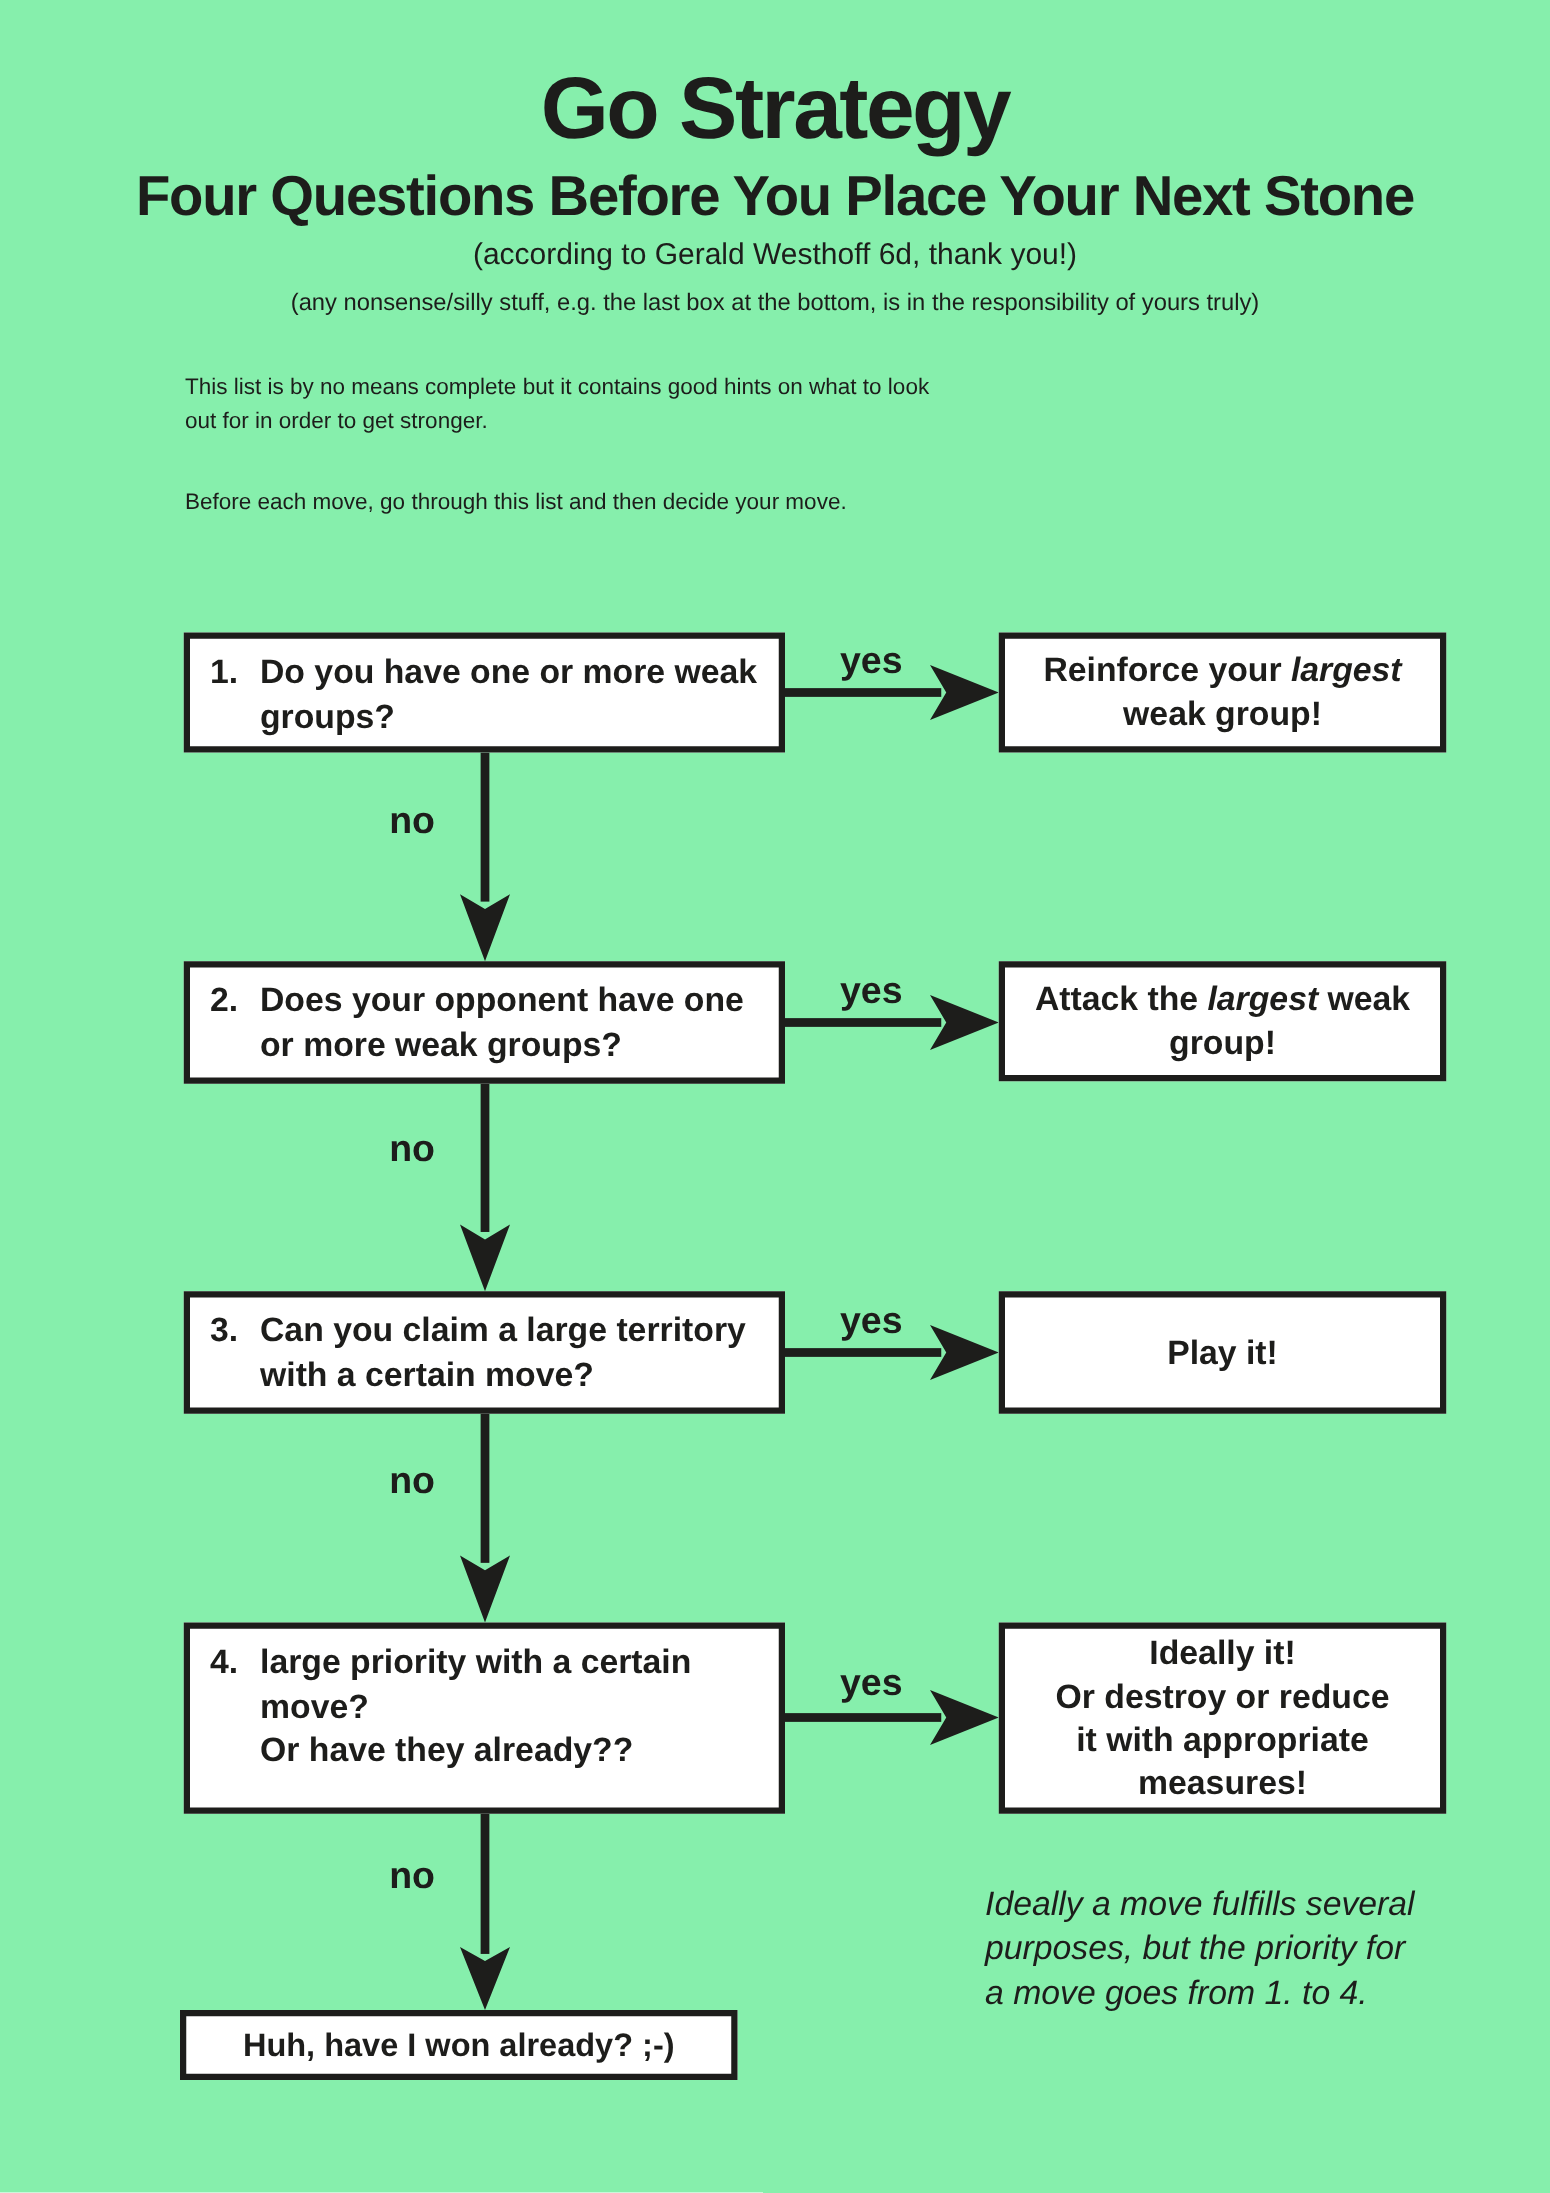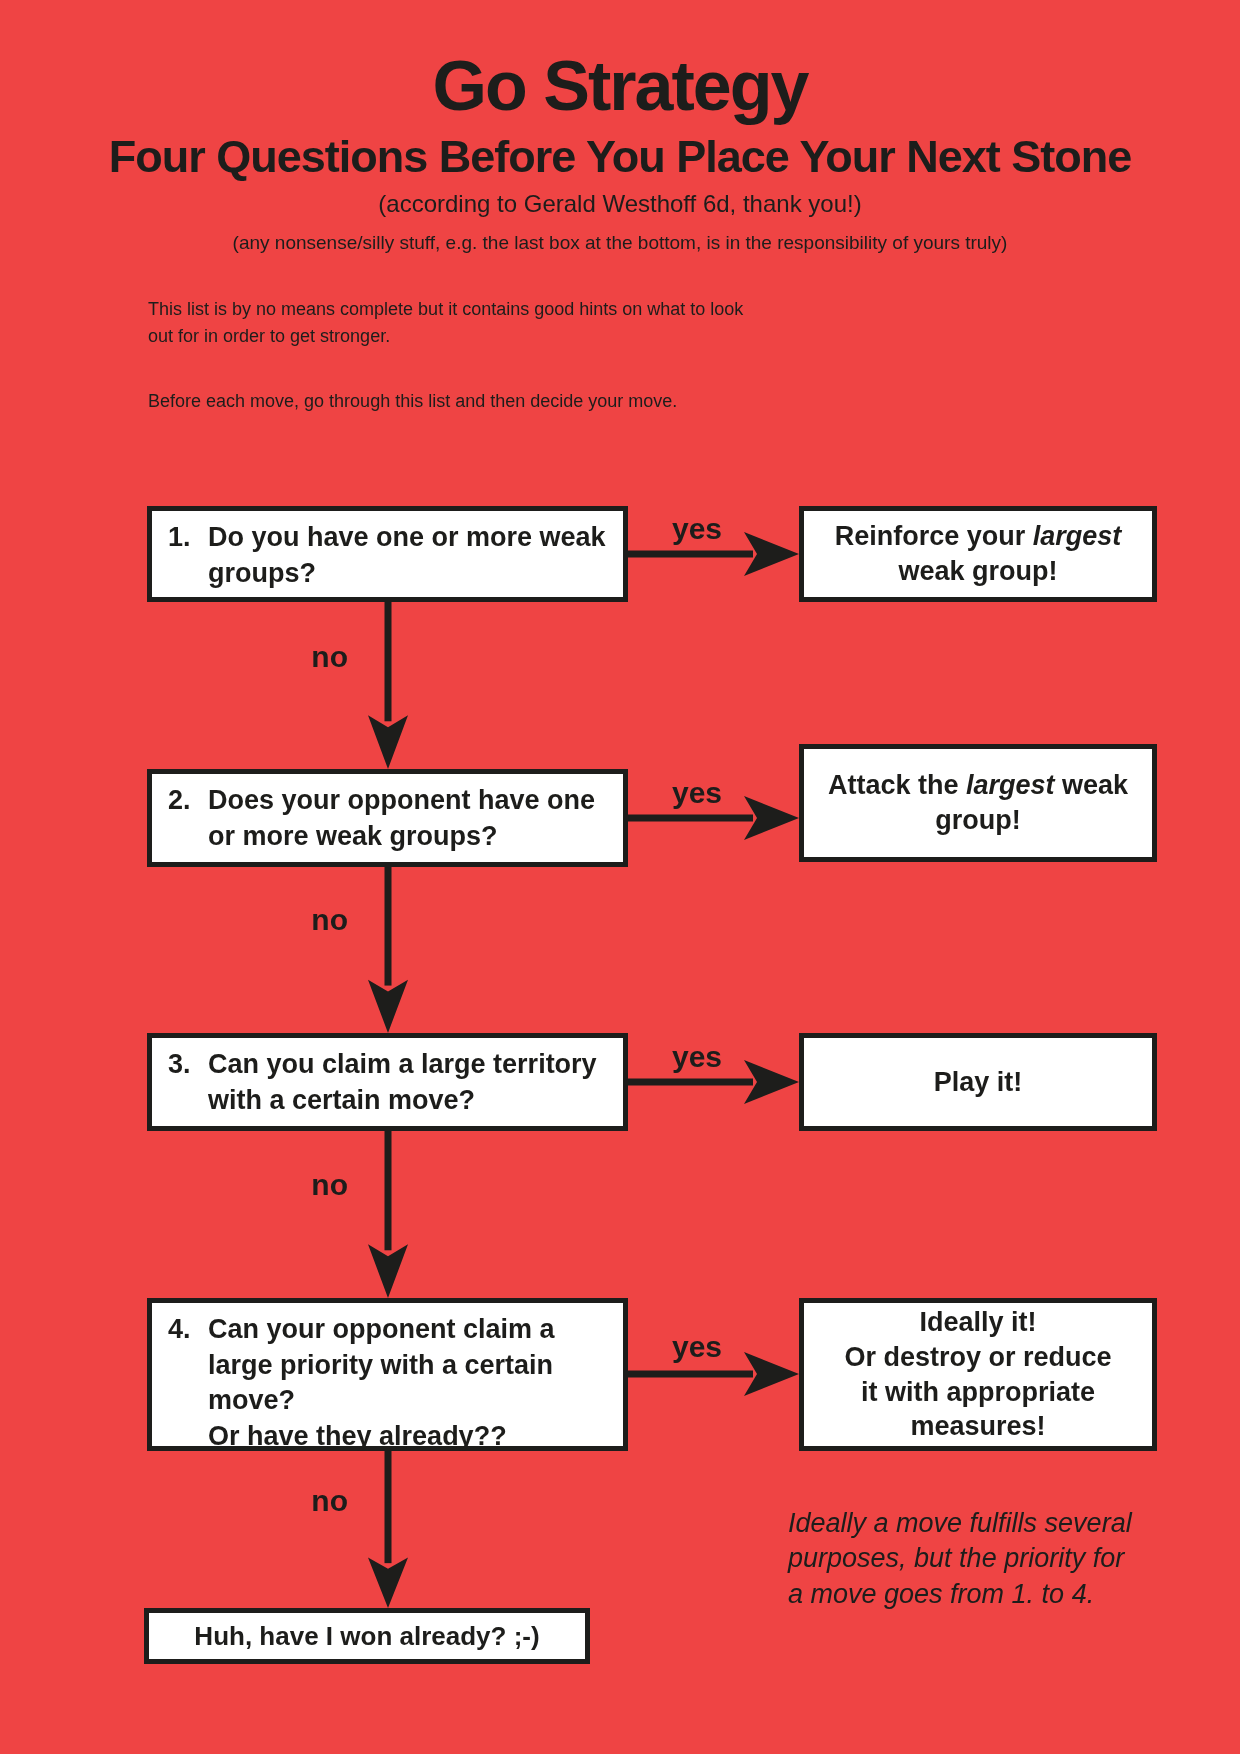--- a/index.html
+++ b/index.html
@@ -1,20 +1,20 @@
 <!DOCTYPE html>
 <html><head>
 <meta charset="utf-8">
 <style>
   html, body { margin: 0; padding: 0; background: #ffffff; }
   .page {
     position: relative;
     width: 1240px;
     height: 1754px;
-    background: #ef4444;
+    background: #86efac;
     color: #1d1d1b;
     font-family: "Liberation Sans", sans-serif;
     overflow: hidden;
   }
   .abs { position: absolute; }
   .center { left: 0; width: 1240px; text-align: center; }
 
   .title {
     top: 48px;
     font-size: 70px;
@@ -155,21 +155,21 @@
     <div class="qtext">
       <div>Does your opponent have one</div>
       <div>or more weak groups?</div>
     </div>
   </div>
   <div class="abs yes-label" style="top:778px;">yes</div>
   <svg class="arrow-svg" style="left:628px; top:792px;" width="171" height="52" viewBox="0 0 171 52">
     <rect class="ink" x="0" y="22.5" width="125" height="7"></rect>
     <polygon class="ink" points="116,4 171,26 116,48 129,26"></polygon>
   </svg>
-  <div class="box abox" style="top:744px; height:118px;">
+  <div class="box abox" style="top:769px; height:96px;">
       <div><span>Attack the </span><span class="em">largest</span><span> weak</span></div>
       <div><span>group!</span></div>
     </div>
 
   <div class="abs no-label" style="top:905px;">no</div>
   <svg class="arrow-svg" style="left:364px; top:867px;" width="48" height="166" viewBox="0 0 48 168" preserveAspectRatio="none">
     <rect class="ink" x="20.5" y="0" width="7" height="120"></rect>
     <polygon class="ink" points="4,114 24,168 44,114 24,126"></polygon>
   </svg>
 
@@ -191,21 +191,20 @@
 
   <div class="abs no-label" style="top:1170px;">no</div>
   <svg class="arrow-svg" style="left:364px; top:1131px;" width="48" height="167" viewBox="0 0 48 168" preserveAspectRatio="none">
     <rect class="ink" x="20.5" y="0" width="7" height="120"></rect>
     <polygon class="ink" points="4,114 24,168 44,114 24,126"></polygon>
   </svg>
 
   <div class="box qbox" style="top:1298px; height:153px;">
     <div class="qnum">4.</div>
     <div class="qtext">
-      <div>Can your opponent claim a</div>
       <div>large priority with a certain</div>
       <div>move?</div>
       <div>Or have they already??</div>
     </div>
   </div>
   <div class="abs yes-label" style="top:1332px;">yes</div>
   <svg class="arrow-svg" style="left:628px; top:1348px;" width="171" height="52" viewBox="0 0 171 52">
     <rect class="ink" x="0" y="22.5" width="125" height="7"></rect>
     <polygon class="ink" points="116,4 171,26 116,48 129,26"></polygon>
   </svg>

